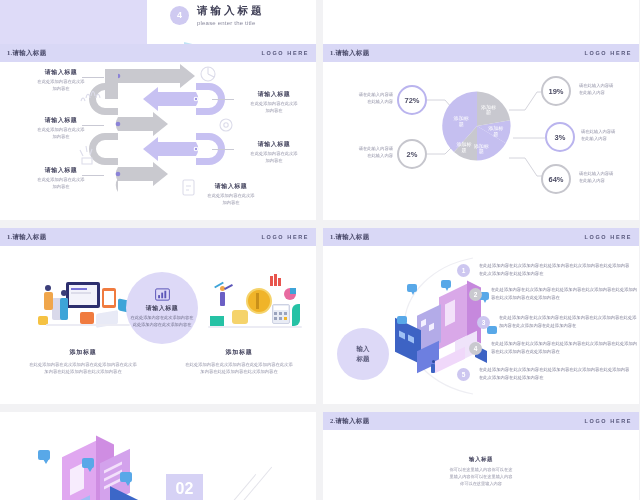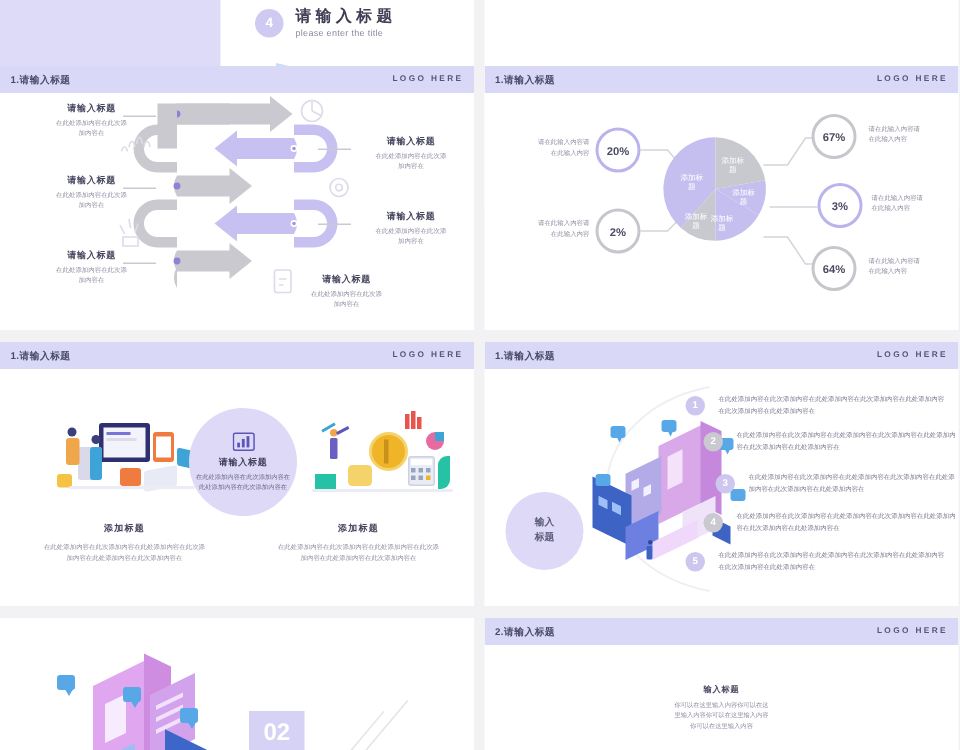--- a/index.html
+++ b/index.html
@@ -15,21 +15,21 @@
   .slide { position: absolute; background: #ffffff; overflow: hidden; }
 
   .bar {
     position: absolute; left: 0; top: 0; width: 100%; height: 18px;
     background: #d9d8f6; display: flex; align-items: center;
     justify-content: space-between; padding: 0 7px;
   }
   .bar-title { font-size: 6.5px; color: #4a4a6a; font-weight: bold; letter-spacing: .3px; }
   .bar-logo  { font-size: 5.5px; color: #55557a; font-weight: bold; letter-spacing: 1.6px; }
 
-  .cn { font-family: Liberation Sans, sans-serif; }
+  .cn { font-family: Liberation Serif, serif; }
 
   
   #s-top-left  { left: 0;   top: -40px; width: 316px; height: 178px; }
   #s-top-right { left: 323px; top: -40px; width: 316px; height: 178px; }
   .top-left-wash { position: absolute; left:0; top:0; width: 147px; height: 100%; background: #dedbf8; }
   .top-title-zone { position: absolute; left: 170px; top: 44px; display: flex; align-items: center; gap: 8px; }
   .num-circle {
     width: 19px; height: 19px; border-radius: 50%;
     background: #cfcaf1; color: #fff; font-size: 9px;
     display: flex; align-items: center; justify-content: center; font-weight: bold;
@@ -291,29 +291,29 @@
       <text x="66" y="26" font-size="7" fill="#ffffff" text-anchor="middle" font-family="DejaVu Sans">添加标</text>
       <text x="66" y="34" font-size="7" fill="#ffffff" text-anchor="middle" font-family="DejaVu Sans">题</text>
       <text x="76" y="56" font-size="7" fill="#ffffff" text-anchor="middle" font-family="DejaVu Sans">添加标</text>
       <text x="76" y="64" font-size="7" fill="#ffffff" text-anchor="middle" font-family="DejaVu Sans">题</text>
       <text x="56" y="80" font-size="7" fill="#ffffff" text-anchor="middle" font-family="DejaVu Sans">添加标</text>
       <text x="56" y="88" font-size="7" fill="#ffffff" text-anchor="middle" font-family="DejaVu Sans">题</text>
       <text x="32" y="78" font-size="7" fill="#ffffff" text-anchor="middle" font-family="DejaVu Sans">添加标</text>
       <text x="32" y="86" font-size="7" fill="#ffffff" text-anchor="middle" font-family="DejaVu Sans">题</text>
     </svg>
 
-    <div class="ring purple" style="left:74px;top:41px;">20%</div>
+    <div class="ring purple" style="left:74px;top:41px;">72%</div>
     <div class="pie-txt cn" style="left:12px;top:47px;width:58px;text-align:right;white-space:pre-line">请在此输入内容请
 在此输入内容</div>
 
     <div class="ring grey" style="left:74px;top:95px;">2%</div>
     <div class="pie-txt cn" style="left:12px;top:101px;width:58px;text-align:right;white-space:pre-line">请在此输入内容请
 在此输入内容</div>
 
-    <div class="ring grey" style="left:218px;top:32px;">67%</div>
+    <div class="ring grey" style="left:218px;top:32px;">19%</div>
     <div class="pie-txt cn" style="left:256px;top:38px;width:58px;white-space:pre-line">请在此输入内容请
 在此输入内容</div>
 
     <div class="ring purple" style="left:222px;top:78px;">3%</div>
     <div class="pie-txt cn" style="left:258px;top:84px;width:58px;white-space:pre-line">请在此输入内容请
 在此输入内容</div>
 
     <div class="ring grey" style="left:218px;top:120px;">64%</div>
     <div class="pie-txt cn" style="left:256px;top:126px;width:58px;white-space:pre-line">请在此输入内容请
 在此输入内容</div>

